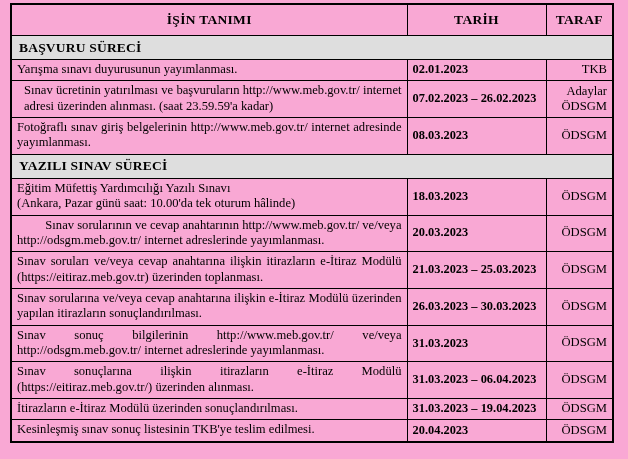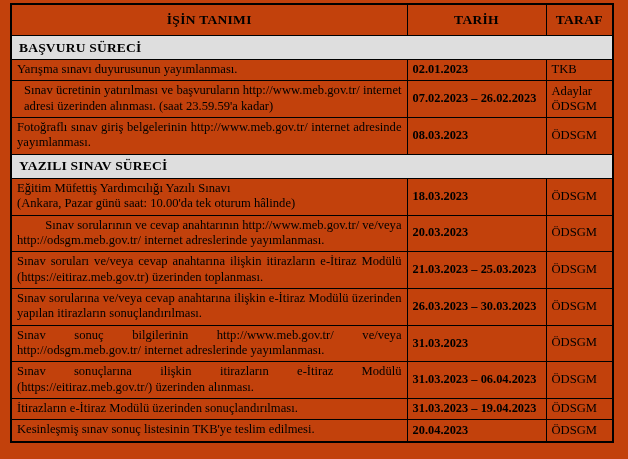--- a/index.html
+++ b/index.html
@@ -12,21 +12,21 @@
     height: 459px;
     overflow: hidden;
     font-family: "Liberation Serif", "DejaVu Serif", serif;
     color: #000000;
   }
   .page {
     width: 628px;
     height: 459px;
     box-sizing: border-box;
     padding: 3px 14px 0 10px;
-    background: #c2410c;
+    background: #f9a8d4;
   }
   table.schedule {
     width: 602px;
     border-collapse: collapse;
     table-layout: fixed;
     border: 2px solid #000000;
   }
   table.schedule td,
   table.schedule th {
     border: 1px solid #000000;
@@ -71,21 +71,21 @@
     text-align-last: left;
   }
   td.date {
     text-align: left;
     font-weight: bold;
     font-size: 12.4px;
     white-space: nowrap;
     line-height: 1.2;
   }
   td.party {
-    text-align: left;
+    text-align: right;
     font-size: 12.6px;
     line-height: 1.2;
     white-space: pre-line;
   }
 </style>
 </head>
 <body>
 
 <div class="page">
   <table class="schedule">

